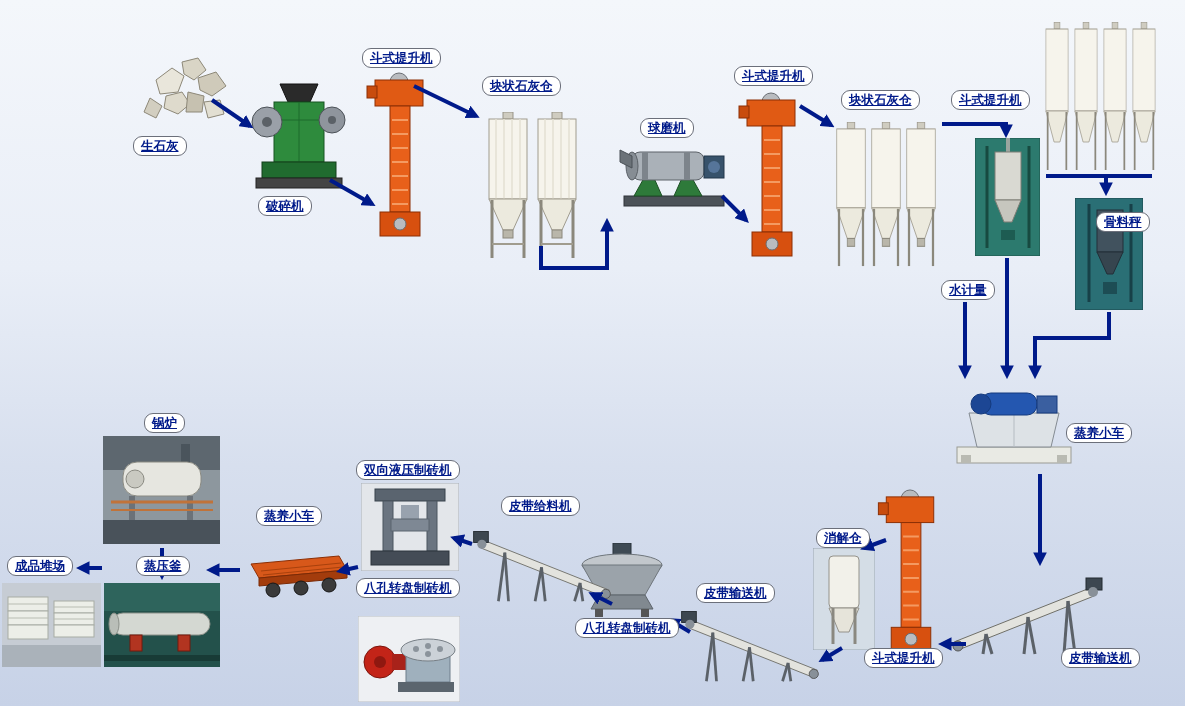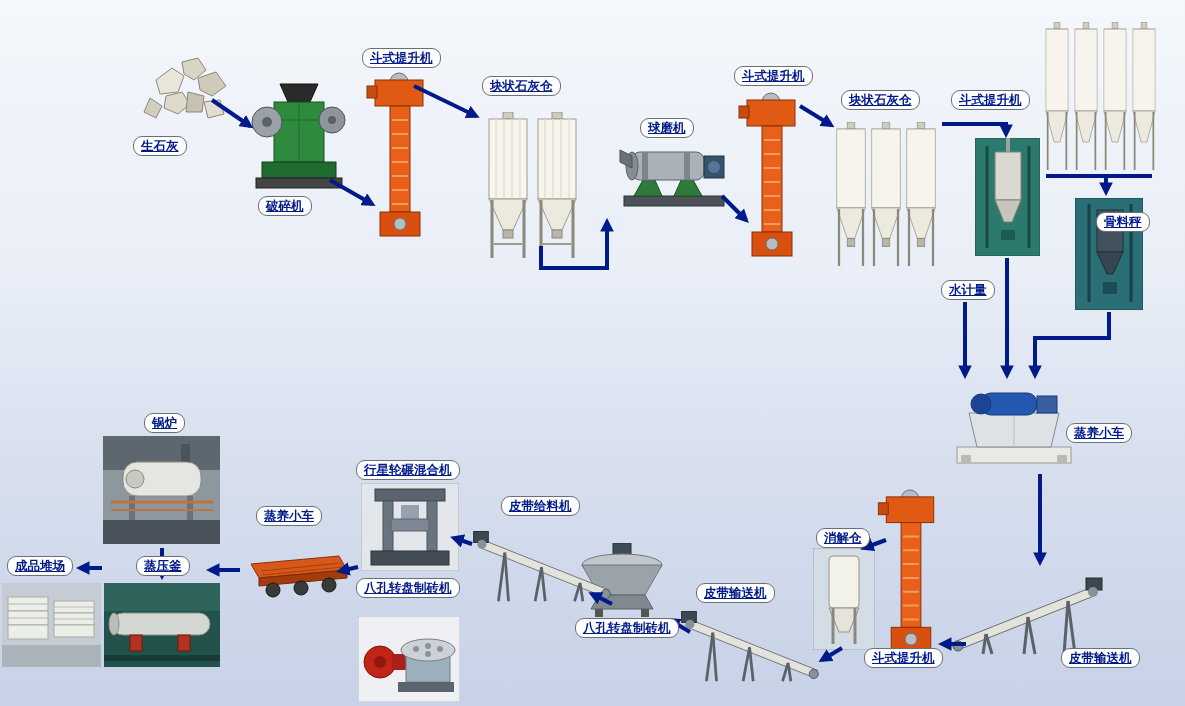--- a/index.html
+++ b/index.html
@@ -425,20 +425,20 @@
   <div class="label" style="left:951px;top:90px">斗式提升机</div>
   <div class="label" style="left:1096px;top:212px">骨料秤</div>
   <div class="label" style="left:941px;top:280px">水计量</div>
   <div class="label" style="left:1066px;top:423px">蒸养小车</div>
   <div class="label" style="left:1061px;top:648px">皮带输送机</div>
   <div class="label" style="left:864px;top:648px">斗式提升机</div>
   <div class="label" style="left:816px;top:528px">消解仓</div>
   <div class="label" style="left:696px;top:583px">皮带输送机</div>
   <div class="label" style="left:575px;top:618px">八孔转盘制砖机</div>
   <div class="label" style="left:501px;top:496px">皮带给料机</div>
-  <div class="label" style="left:356px;top:460px">行星轮碾混合机</div>
+  <div class="label" style="left:356px;top:460px">双向液压制砖机</div>
   <div class="label" style="left:356px;top:578px">八孔转盘制砖机</div>
   <div class="label" style="left:256px;top:506px">蒸养小车</div>
   <div class="label" style="left:136px;top:556px">蒸压釜</div>
   <div class="label" style="left:144px;top:413px">锅炉</div>
   <div class="label" style="left:7px;top:556px">成品堆场</div>
 
 </div>
 
 </body></html>

